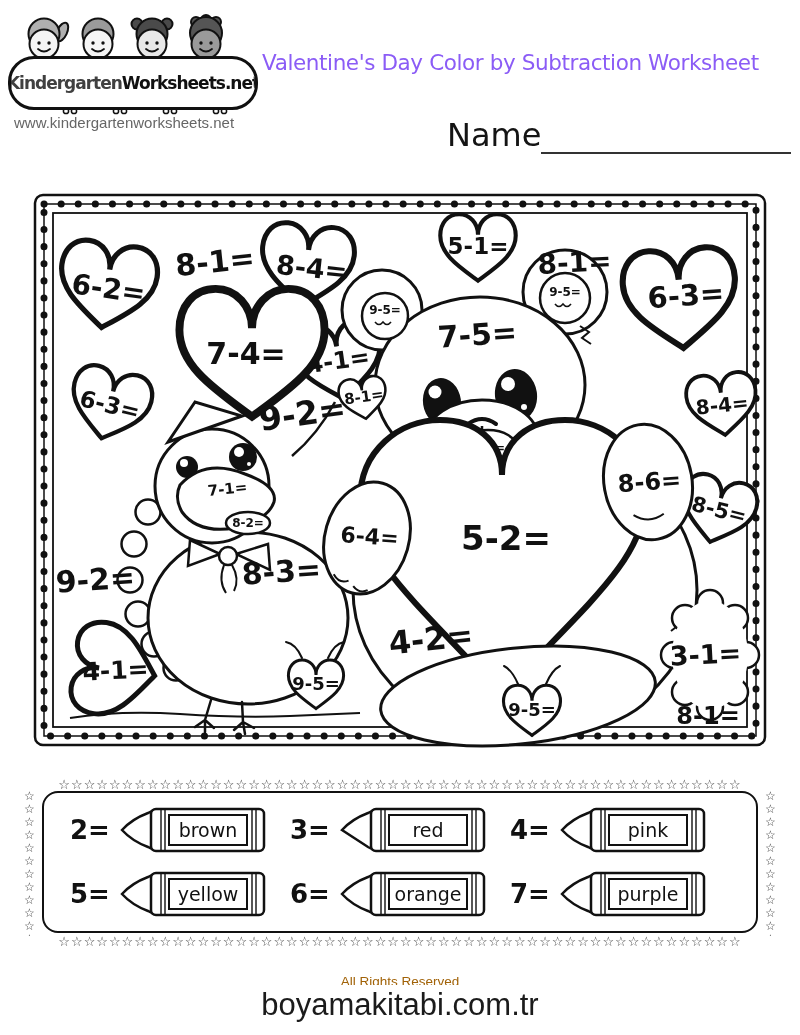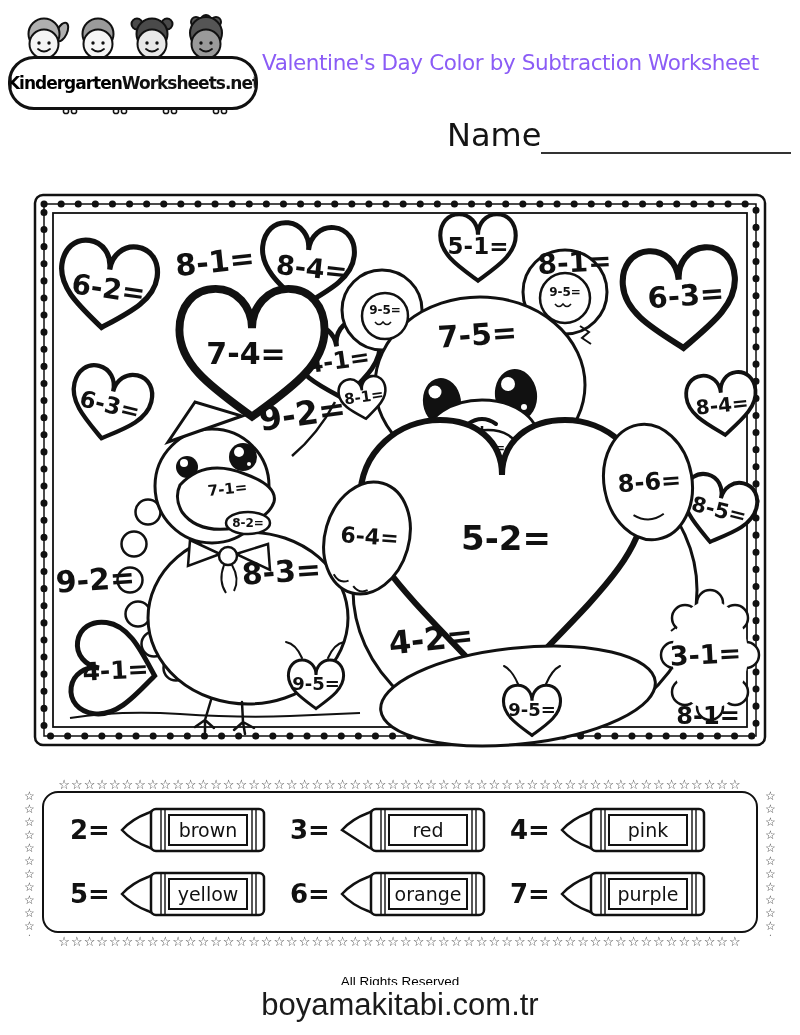--- a/index.html
+++ b/index.html
@@ -4,21 +4,21 @@
 <style>
   html,body{margin:0;padding:0;background:#fff;}
   .page{position:relative;width:800px;height:1035px;background:#fff;overflow:hidden;
         font-family:"DejaVu Sans",sans-serif;color:#111;}
   
   .logo-wrap{position:absolute;left:8px;top:4px;width:250px;height:140px;}
   .kids-svg{position:absolute;left:2px;top:2px;}
   .logo-box{position:absolute;left:0;top:52px;width:244px;height:48px;border:3px solid #111;
             border-radius:26px;background:#fff;display:flex;align-items:center;justify-content:center;
             white-space:nowrap;overflow:hidden;z-index:2;}
-  .logo-box .lt1{font-size:17px;font-weight:700;letter-spacing:-1px;color:#000000;}
+  .logo-box .lt1{font-size:17px;font-weight:700;letter-spacing:-1px;color:#404040;}
   .logo-box .lt2{font-size:17px;font-weight:800;letter-spacing:-1px;color:#111;}
   .logo-feet{position:absolute;left:0;top:102px;}
   .site-url{position:absolute;left:14px;top:114px;font-size:15px;color:#666;
             font-family:"Liberation Sans",sans-serif;}
   .title{position:absolute;left:262px;top:50px;width:530px;font-size:21.5px;font-weight:500;
          letter-spacing:-0.4px;color:#8b5cf6;}
   .name-row{position:absolute;left:447px;top:116px;display:flex;align-items:flex-end;}
   .name-label{font-size:32px;font-weight:400;color:#141414;}
   .name-line{display:inline-block;width:250px;border-bottom:2.5px solid #333;height:30px;}
   
@@ -37,21 +37,21 @@
   .key-inner{position:absolute;left:20px;right:20px;top:13px;bottom:15px;border:2.5px solid #111;
              border-radius:16px;background:#fff;display:grid;grid-template-columns:repeat(3,1fr);
              row-gap:12px;align-content:center;padding:4px 26px;}
   .key-item{display:flex;align-items:center;gap:8px;}
   .key-num{font-size:26px;font-weight:600;color:#111;}
   .crayon-word{font-family:"DejaVu Sans",sans-serif;font-weight:500;fill:#111;text-anchor:middle;}
   
   .copyright{position:absolute;left:0;right:0;top:956px;text-align:center;font-size:13.5px;
              color:#3a3a3a;font-family:"Liberation Sans",sans-serif;}
   .rights{position:absolute;left:0;right:0;top:974px;height:11px;overflow:hidden;text-align:center;
-          font-size:13.5px;color:#000000;font-family:"Liberation Sans",sans-serif;}
+          font-size:13.5px;color:#a16207;font-family:"Liberation Sans",sans-serif;}
   .big-site{position:absolute;left:0;right:0;top:987px;text-align:center;font-size:31px;
             color:#1b1b1b;font-family:"Liberation Sans",sans-serif;}
 </style>
 </head>
 <body>
 
 <div class="page">
 
   <div class="logo-wrap">
     <svg class="kids-svg" width="240" height="56" viewBox="0 0 240 56">
@@ -98,20 +98,21 @@
           <circle cx="66" cy="5" r="2.6"></circle>
         <circle cx="108" cy="5" r="2.6"></circle>
           <circle cx="116" cy="5" r="2.6"></circle>
         <circle cx="158" cy="5" r="2.6"></circle>
           <circle cx="166" cy="5" r="2.6"></circle>
         <circle cx="208" cy="5" r="2.6"></circle>
           <circle cx="216" cy="5" r="2.6"></circle>
       </g>
     </svg>
   </div>
+  <div class="site-url">www.kindergartenworksheets.net</div>
   <div class="title">Valentine's Day Color by Subtraction Worksheet</div>
   <div class="name-row">
     <span class="name-label">Name</span>
       <span class="name-line"></span>
   </div>
 
   <svg class="scene" width="740" height="560" viewBox="0 0 740 560">
     <defs>
       <symbol id="heart" viewBox="0 0 100 90" overflow="visible">
         <path d="M50,30 C50,16 40,5 27,5 C13,5 4,16 4,31 C4,54 27,69 50,86 C73,69 96,54 96,31 C96,16 87,5 73,5 C60,5 50,16 50,30 Z" fill="#fff" stroke="#111" stroke-width="5"></path>

